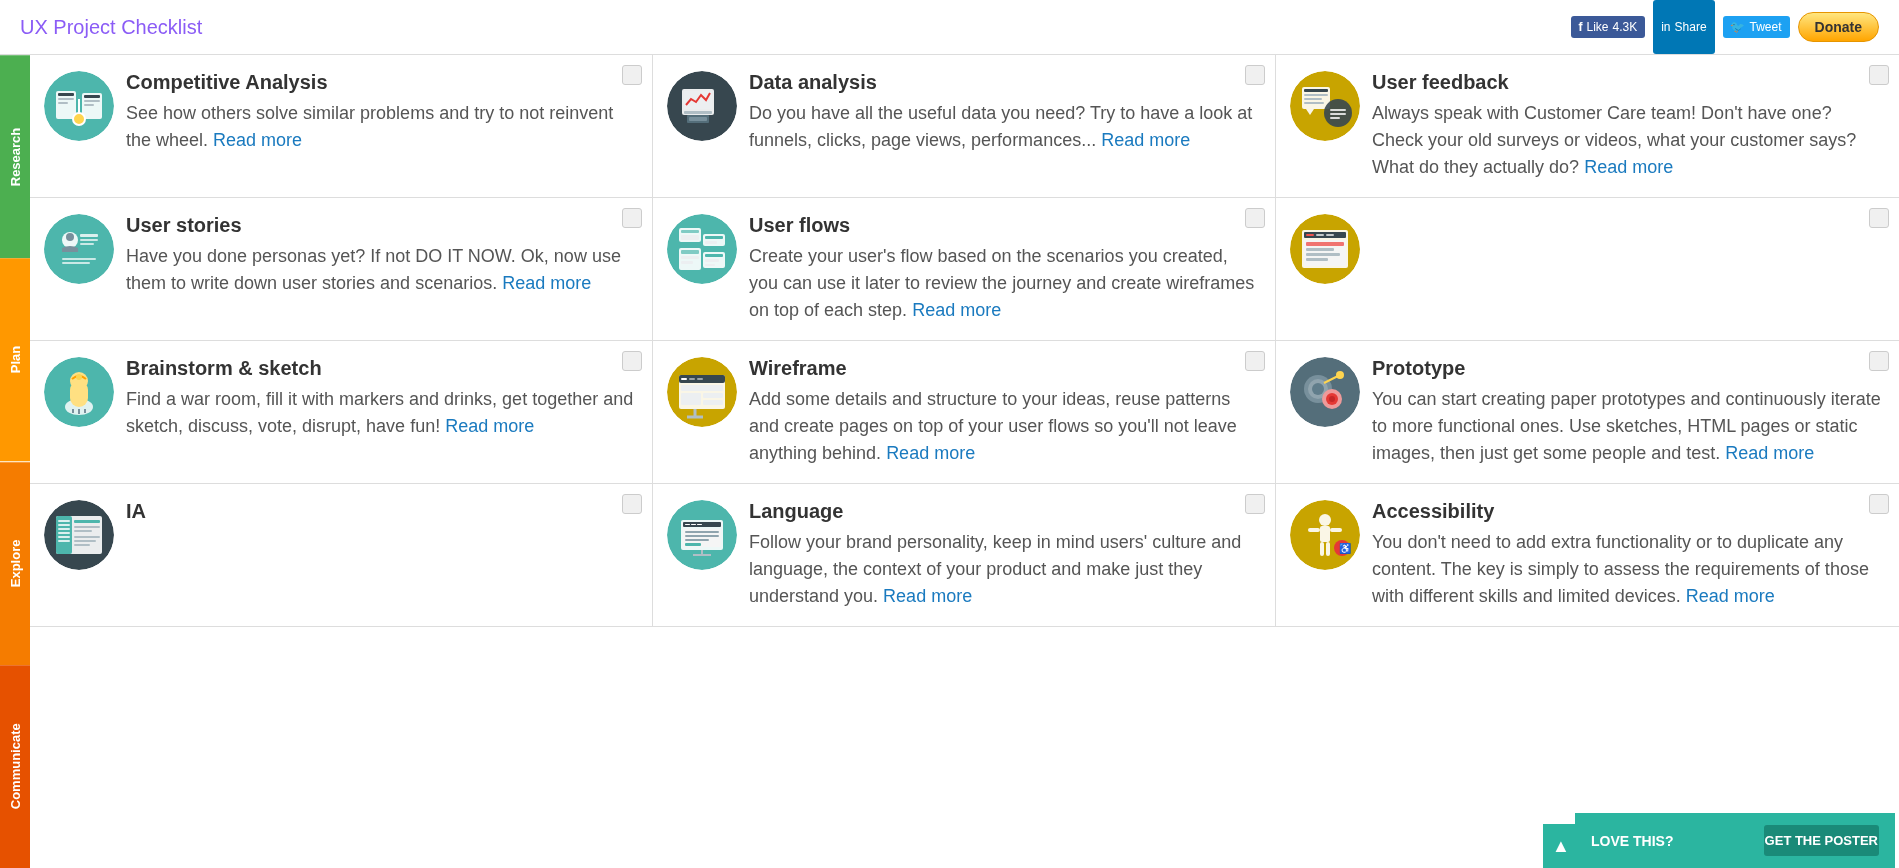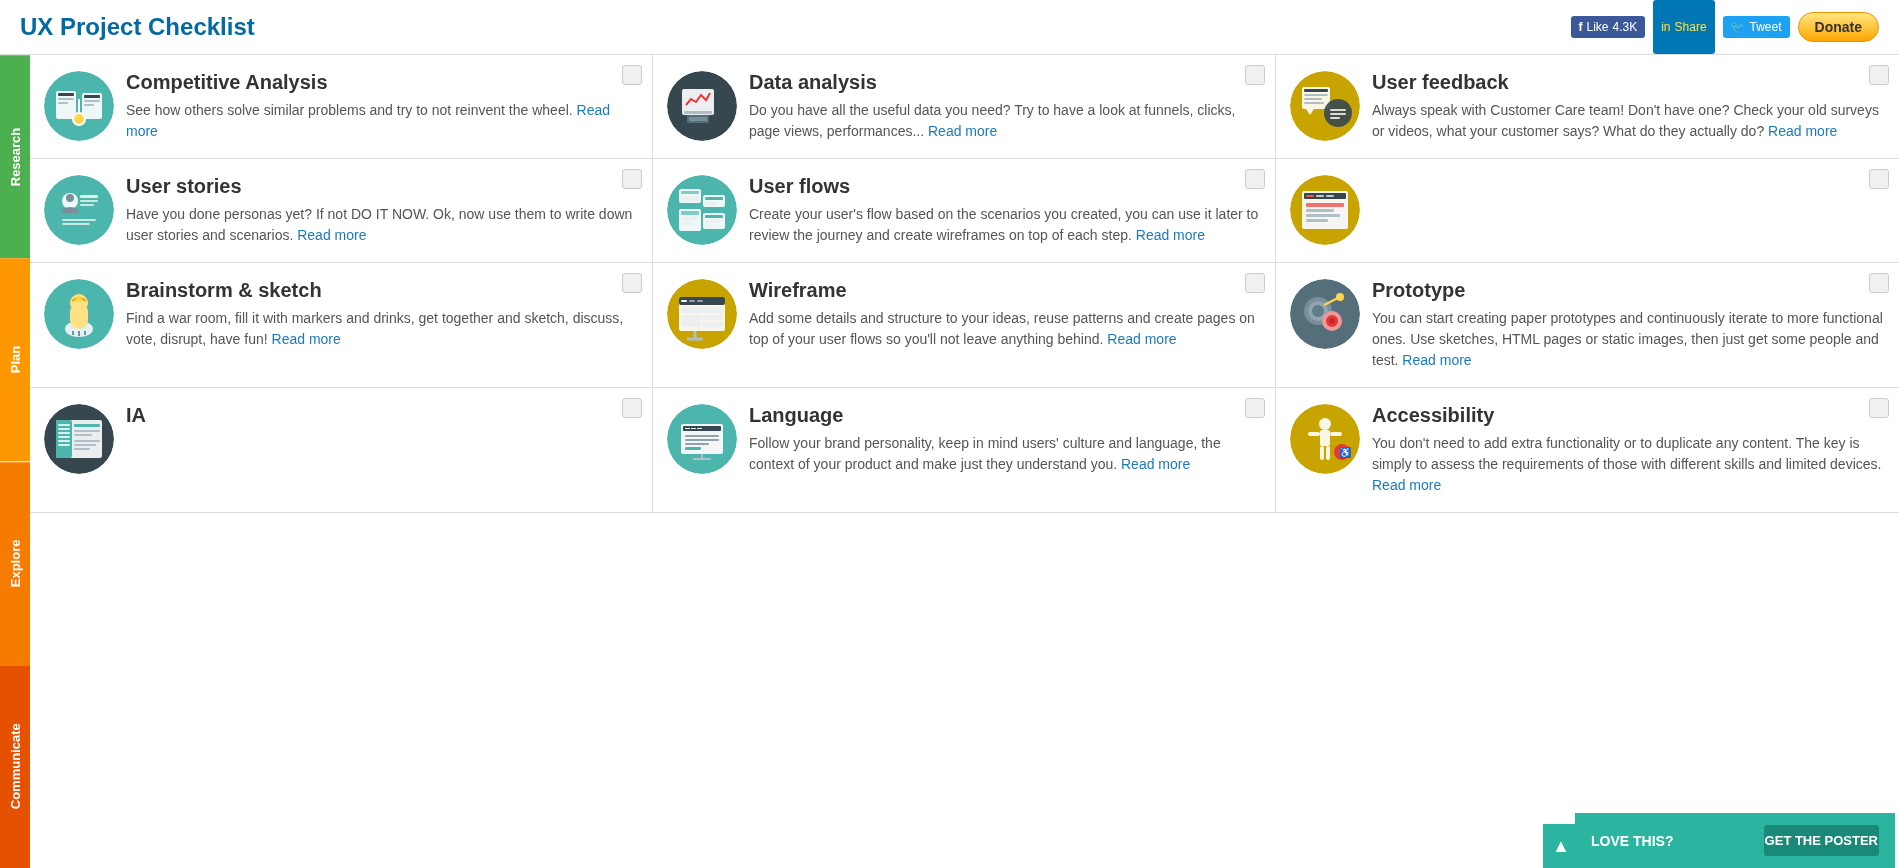--- a/index.html
+++ b/index.html
@@ -8,23 +8,23 @@
     
     #header {
       display: flex;
       align-items: center;
       justify-content: space-between;
       padding: 10px 20px;
       border-bottom: 1px solid #ddd;
       height: 55px;
     }
     #header h1 {
-      font-size: 24px;
-      font-weight: bold;
-      color: #0369a1;
+      font-size: 20px;
+      font-weight: normal;
+      color: #8b5cf6;
     }
     .header-actions {
       display: flex;
       align-items: center;
       gap: 8px;
     }
     .fb-btn {
       display: inline-flex;
       align-items: center;
       background: #3b5998;
@@ -32,21 +32,21 @@
       border-radius: 3px;
       padding: 4px 8px;
       font-size: 12px;
       gap: 4px;
       text-decoration: none;
     }
     .share-btn {
       display: inline-flex;
       align-items: center;
       background: #0077b5;
-      color: #fde047;
+      color: #ffffff;
       border-radius: 3px;
       padding: 20px 8px;
       font-size: 12px;
       gap: 4px;
     }
     .tweet-btn {
       display: inline-flex;
       align-items: center;
       background: #1da1f2;
       color: #fff;
@@ -138,21 +138,21 @@
     .card-body {
       flex: 1;
     }
     .card-title {
       font-size: 20px;
       font-weight: bold;
       color: #333;
       margin-bottom: 6px;
     }
     .card-desc {
-      font-size: 14px;
+      font-size: 18px;
       line-height: 1.5;
       color: #555;
     }
     .card-desc a, .read-more {
       color: #1a7abf;
       text-decoration: none;
       cursor: pointer;
     }
     .card-checkbox {
       position: absolute;

